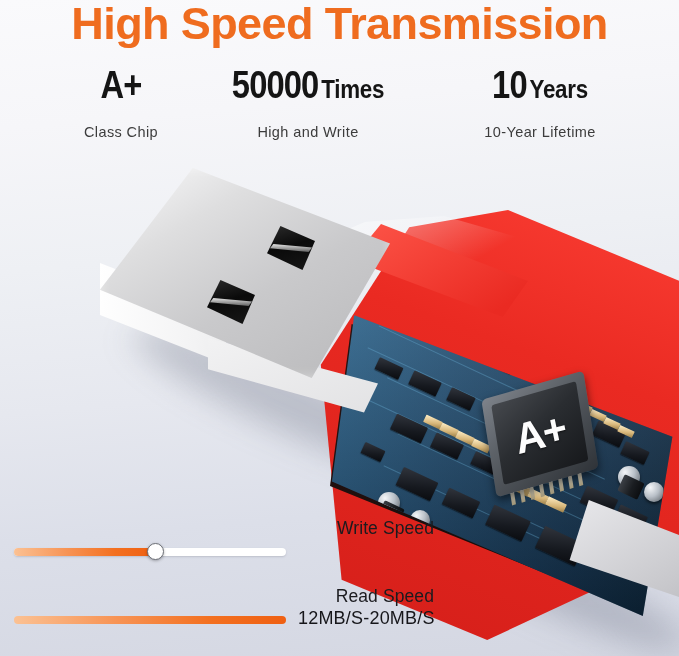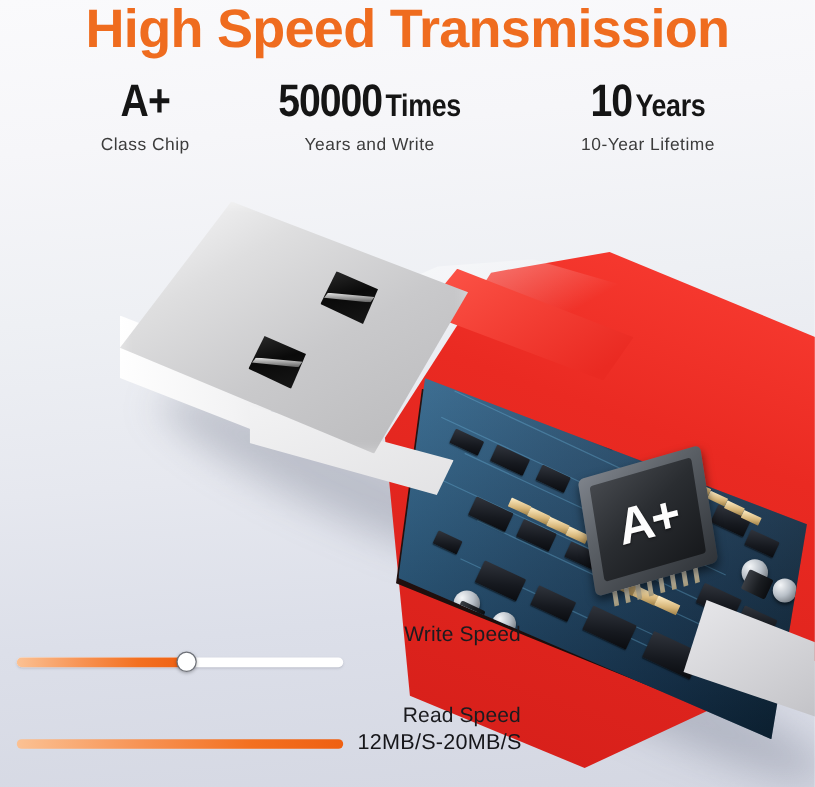--- a/index.html
+++ b/index.html
@@ -37,21 +37,21 @@
     color:#151515;
     font-weight:bold;
     font-family:"Liberation Sans", sans-serif;
     white-space:nowrap;
     line-height:1;
     transform:scaleX(0.86);
   }
   .stat-value .big { font-size:38px; letter-spacing:-1px; }
   .stat-value .small { font-size:26px; letter-spacing:-0.3px; }
   .stat-label {
-    margin-top:9px;
+    margin-top:20px;
     font-size:14.5px;
     color:#3c3c3c;
     font-weight:400;
     letter-spacing:0.4px;
     white-space:nowrap;
     font-family:"Liberation Sans", sans-serif;
   }
   #stat-0 { left:40px;  width:162px; }
   #stat-1 { left:212px; width:192px; }
   #stat-2 { left:440px; width:200px; }
@@ -344,21 +344,21 @@
       <div class="stat-value">
         <span class="big">A+</span><span class="small"></span>
       </div>
       <div class="stat-label">Class Chip</div>
     </div>
 
     <div class="stat" id="stat-1">
       <div class="stat-value">
         <span class="big">50000</span> <span class="small">Times</span>
       </div>
-      <div class="stat-label">Years and Write</div>
+      <div class="stat-label">High and Write</div>
     </div>
 
     <div class="stat" id="stat-2">
       <div class="stat-value">
         <span class="big">10</span> <span class="small">Years</span>
       </div>
       <div class="stat-label">10-Year Lifetime</div>
     </div>
 
   </div>

